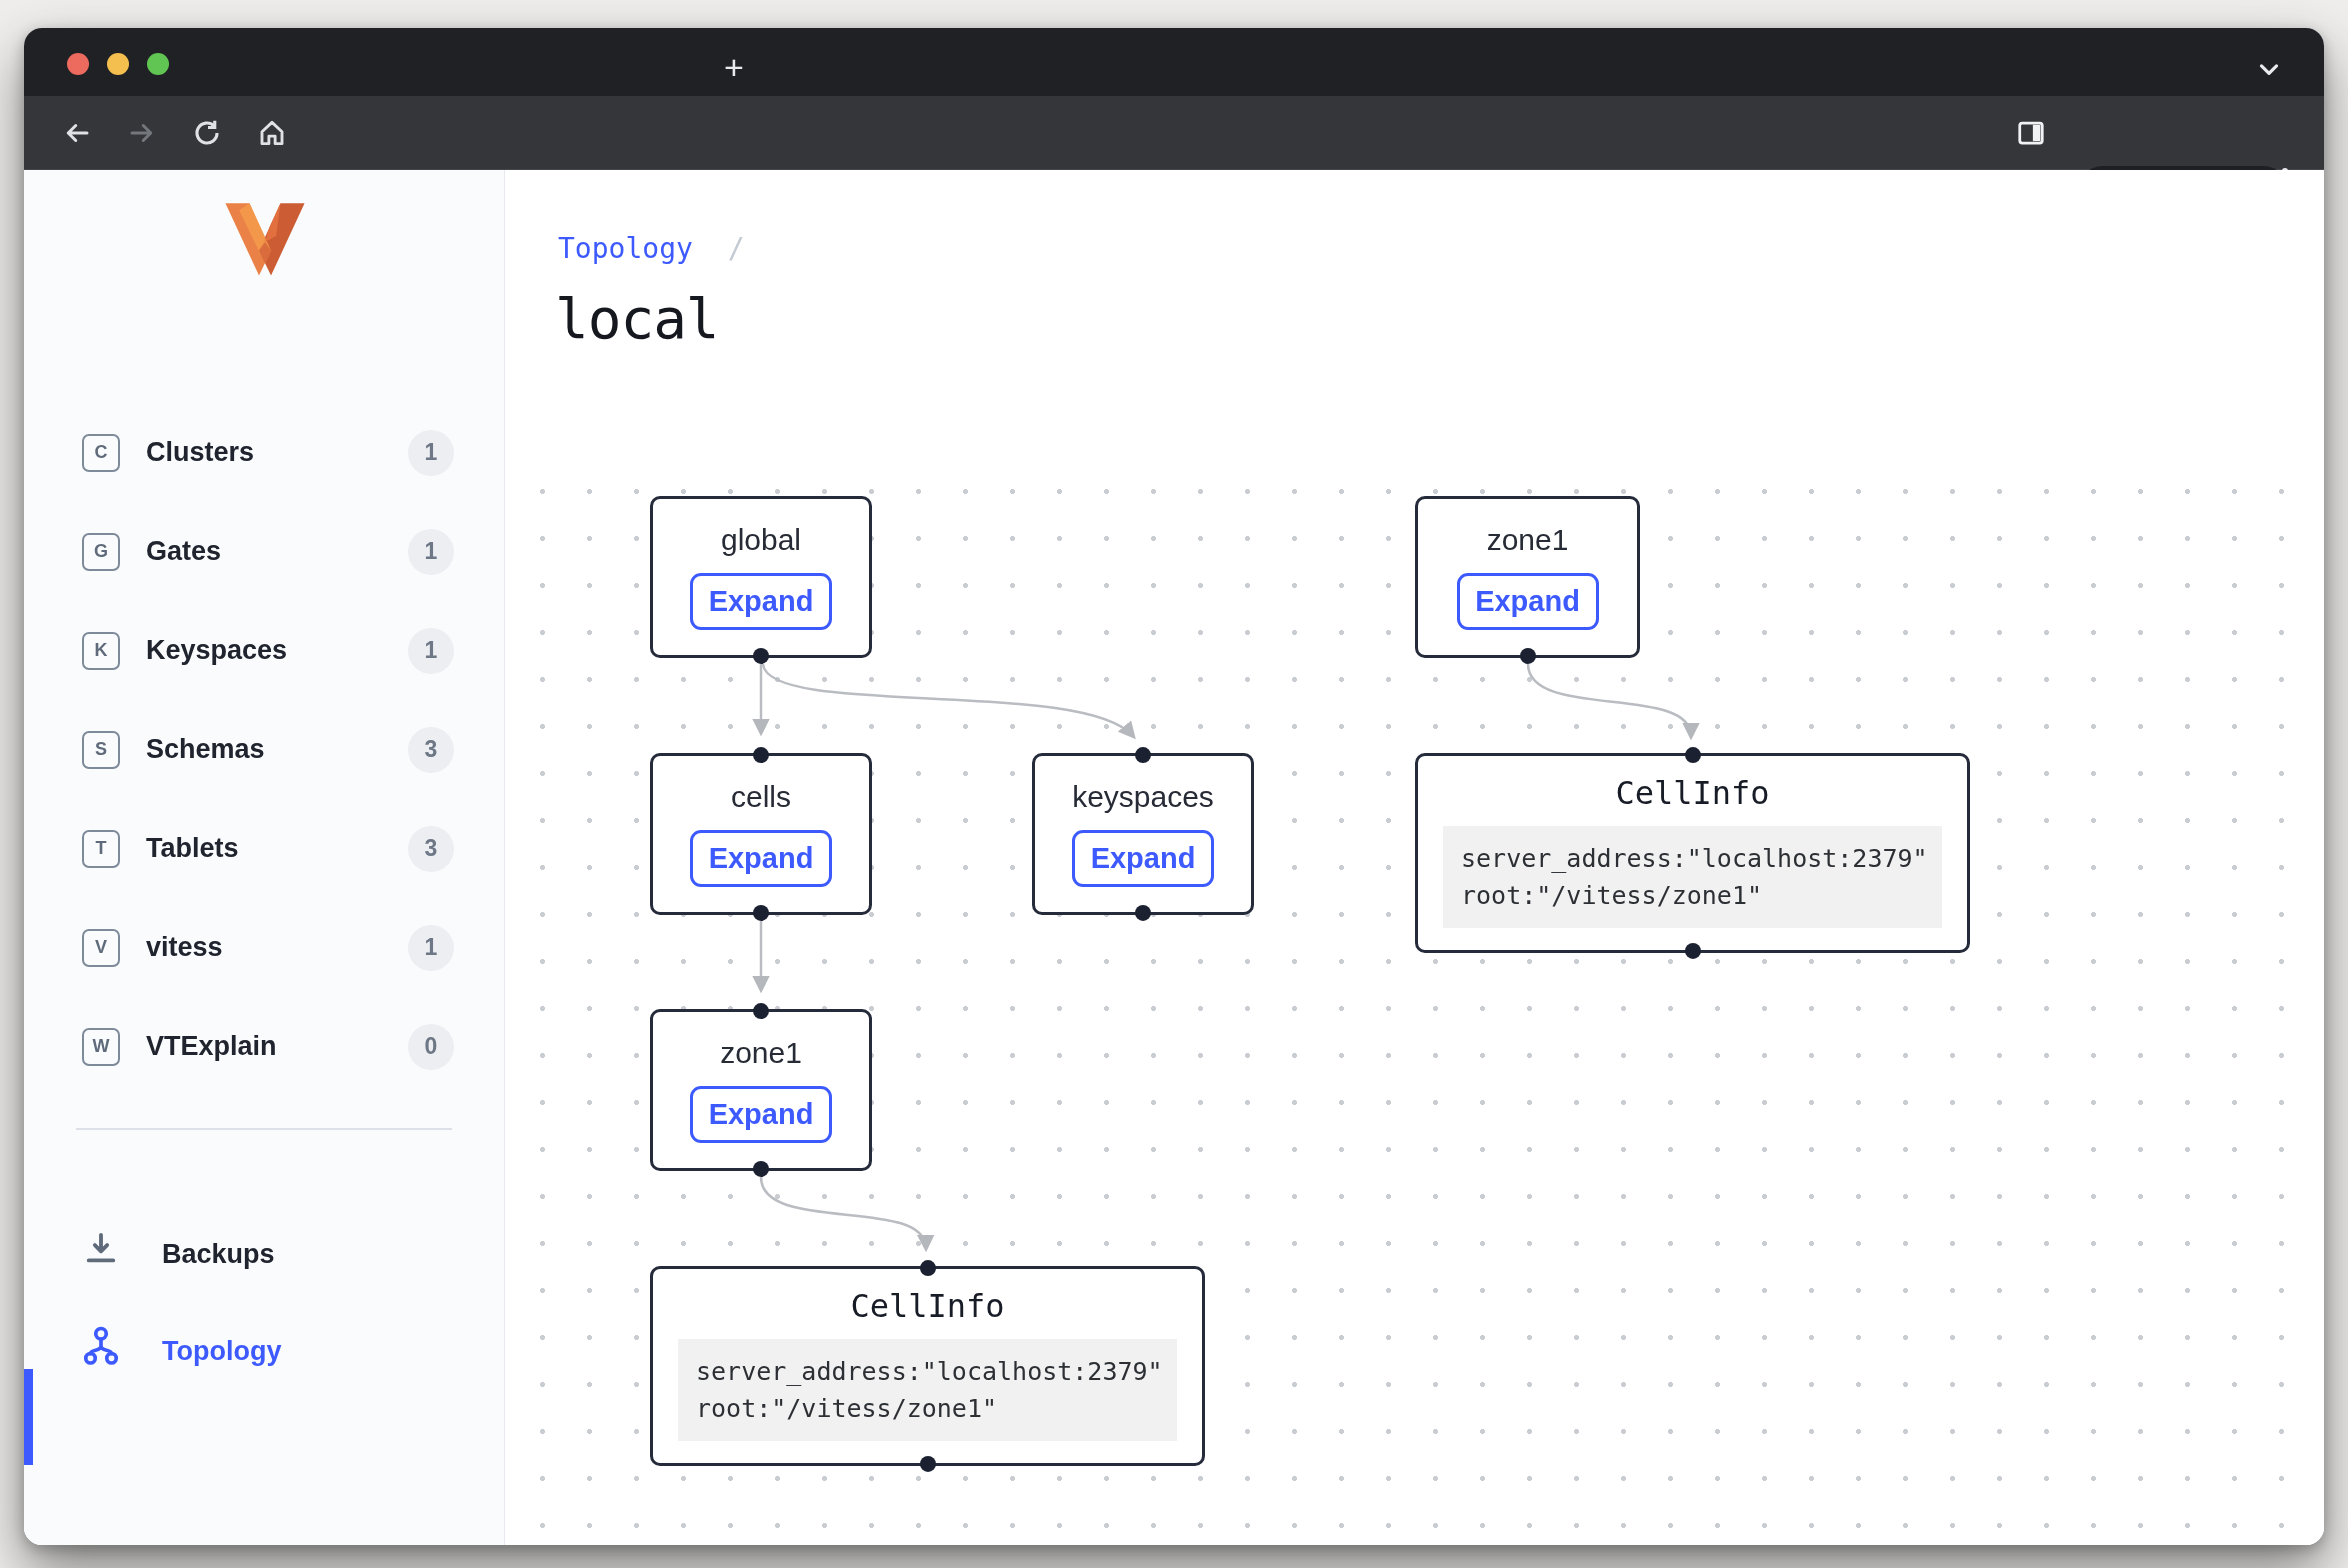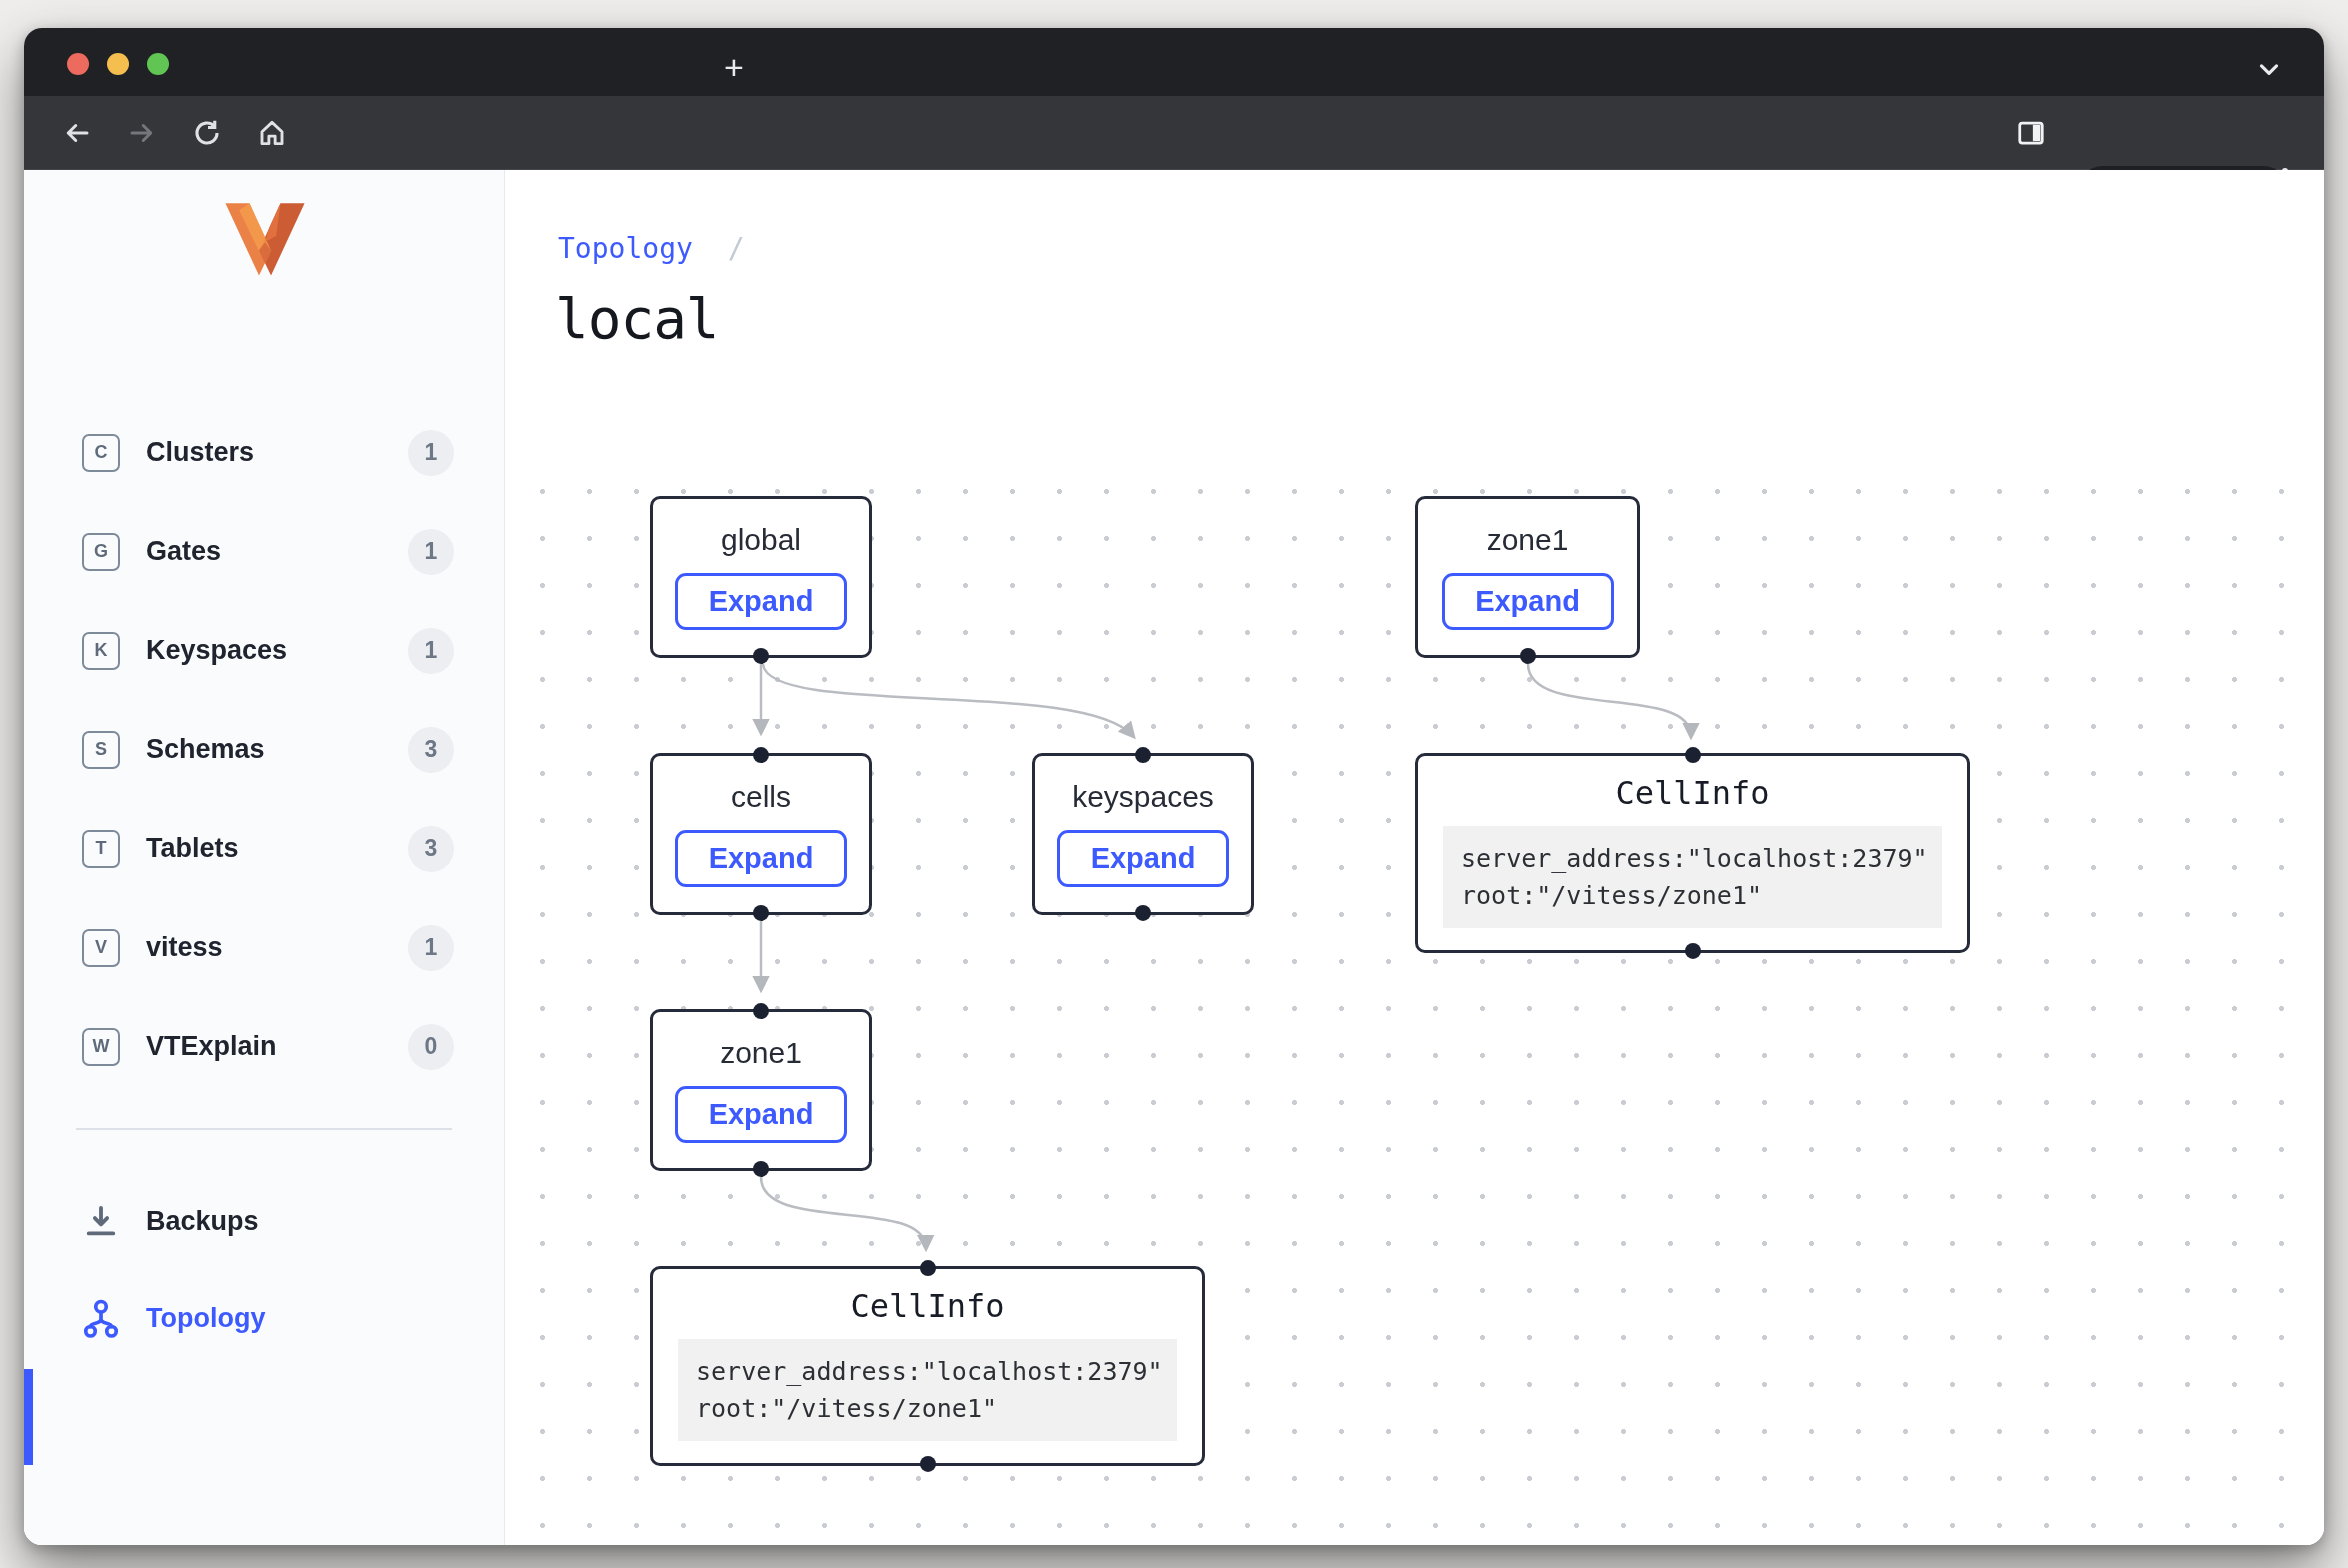--- a/index.html
+++ b/index.html
@@ -74,21 +74,21 @@
     width:38px; height:38px; border:2px solid #7d8a99; border-radius:7px; color:#5f6b7a;
     display:flex; align-items:center; justify-content:center; font-size:18px; font-weight:700; flex:none;
   }
   .nav-label { margin-left:26px; font-size:27px; font-weight:700; color:#20242e; flex:1; }
   .nav-badge {
     width:46px; height:46px; border-radius:50%; background:#eceef2; color:#6d7786;
     display:flex; align-items:center; justify-content:center; font-size:23px; font-weight:700; flex:none;
   }
   .side-divider { position:absolute; left:52px; right:52px; top:958px; height:0; border-top:2px solid #dde1e7; }
   .toollist { position:absolute; left:0; top:1003px; right:0; }
-  .tool-item { position:relative; height:97px; display:flex; align-items:center; padding:0 50px 0 56px; color:#37404d; cursor:pointer; }
+  .tool-item { position:relative; height:97px; display:flex; align-items:flex-end; padding:0 50px 0 56px; color:#37404d; cursor:pointer;gap:16px; }
   .tool-item svg { width:42px; height:42px; flex:none; color:#5f6b7a; }
   .tool-label { margin-left:24px; font-size:27px; font-weight:700; color:#20242e; }
   .tool-item.active svg { color:#3d5afe; }
   .tool-item.active .tool-label { color:#3d5afe; }
   .active-bar { position:absolute; left:0; top:1199px; width:9px; height:96px; background:#3d5afe; }
   
   .main { position:relative; flex:1; background:#fff; overflow:hidden; }
   .breadcrumb { position:absolute; left:53px; top:62px; font-family:"DejaVu Sans Mono", monospace; font-size:28px; }
   .crumb-link { color:#3d5afe; cursor:pointer; }
   .crumb-sep { color:#c2cad4; margin-left:18px; }
@@ -100,21 +100,21 @@
     background-size:47px 47px; background-position:14px 18px;
   }
   .edges { position:absolute; left:0; top:0; width:1819px; height:1095px; pointer-events:none; }
   .node {
     position:absolute; background:#fff; border:3px solid #252b3a; border-radius:10px;
     display:flex; flex-direction:column; align-items:center;
   }
   .node-title { font-size:30px; font-weight:400; color:#272b36; margin-top:24px; }
   .node-title.mono { font-family:"DejaVu Sans Mono", monospace; font-size:32px; margin-top:18px; color:#181c26; }
   .expand-btn {
-    margin-top:16px; width:172px; height:57px; border:3px solid #3d5afe; border-radius:11px;
+    margin-top:16px; width:142px; height:57px; border:3px solid #3d5afe; border-radius:11px;
     color:#3d5afe; font-size:29px; font-weight:700; background:#fff;
     display:flex; align-items:center; justify-content:center; cursor:pointer;
     font-family:"Liberation Sans", sans-serif;
   }
   .code-block {
     margin-top:14px; width:499px; background:#f1f1f2; padding:14px 18px;
     font-family:"DejaVu Sans Mono", monospace; font-size:25px; line-height:37px; color:#2c2f33;
     white-space:nowrap;
   }
   .dot { position:absolute; width:16px; height:16px; background:#1b2130; border-radius:50%; left:50%; }

